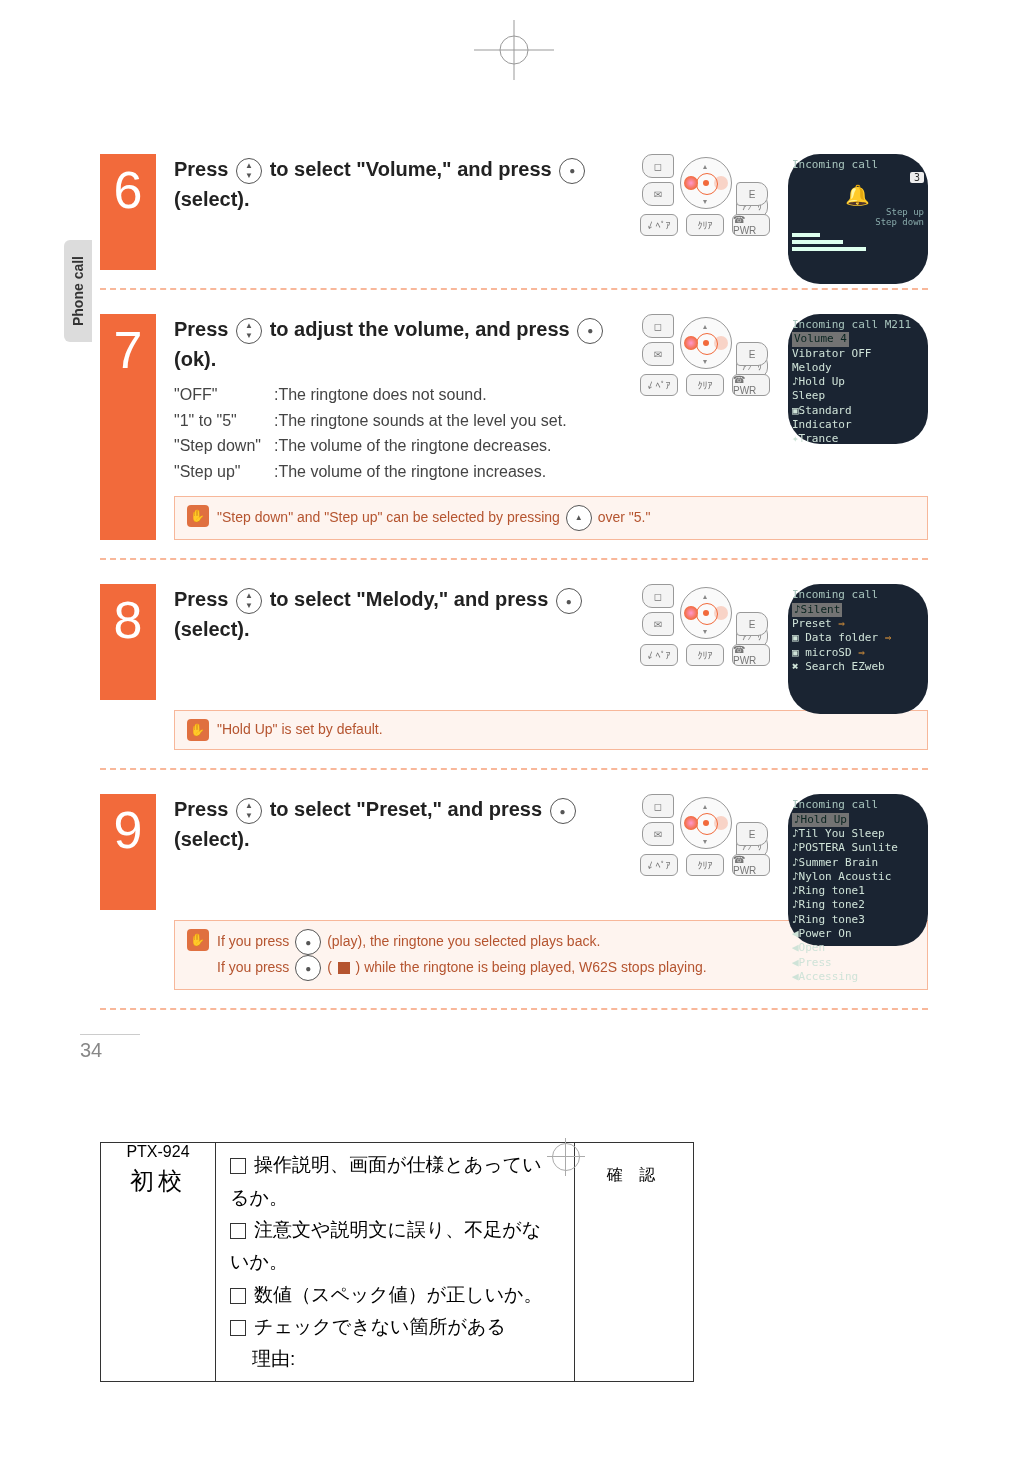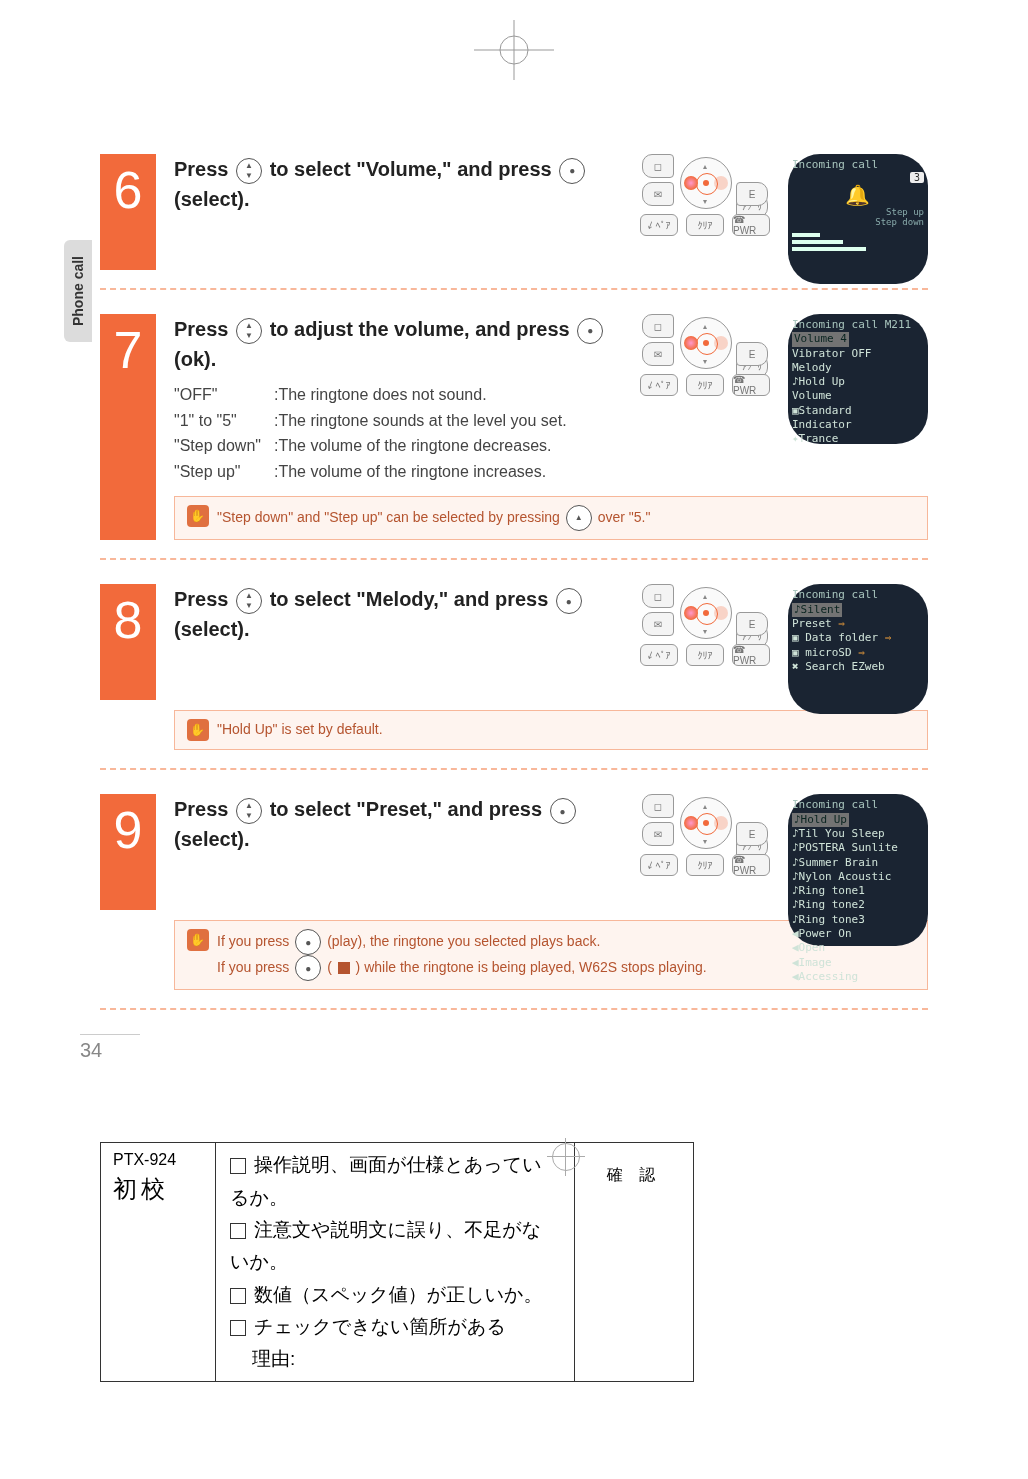--- a/index.html
+++ b/index.html
@@ -187,22 +187,23 @@
   }
 
   .footer-block {
     margin: 40px 0 0 100px;
     display: flex;
     align-items: stretch;
     font-size: 16px;
   }
   .footer-left {
     border: 1px solid #333;
-    padding: 8px 12px;
+    padding: 0 12px;
     width: 90px;
+    text-align: center;
   }
   .footer-left .jp { font-size: 24px; letter-spacing: 4px; margin-top:4px;}
   .footer-mid {
     border: 1px solid #333;
     border-left: none;
     padding: 6px 14px;
     font-size: 19px;
     line-height: 1.7;
     position: relative;
     width: 330px;
@@ -324,21 +325,21 @@
             <div class="kp-btn">ｸﾘｱ</div>
             <div class="kp-btn">☎ PWR</div>
           </div>
         </div>
         <div class="screen" id="scr7">
             <div class="ttl row">Incoming call   M211</div>
             <div class="row"><span class="hl">Volume            4</span></div>
             <div class="row">Vibrator        OFF</div>
             <div class="row">Melody</div>
             <div class="row">♪Hold Up</div>
-            <div class="row">Volume</div>
+            <div class="row">Sleep</div>
             <div class="row">▣Standard</div>
             <div class="row">Indicator</div>
             <div class="row">✦Trance</div>
           </div>
       </div>
     </div>
   </div>
   <hr class="dash-sep">
 
   <div class="step">
@@ -419,21 +420,21 @@
             <div class="row"><span class="hl">♪Hold Up</span></div>
             <div class="row">♪Til You Sleep</div>
             <div class="row">♪POSTERA Sunlite</div>
             <div class="row">♪Summer Brain</div>
             <div class="row">♪Nylon Acoustic</div>
             <div class="row">♪Ring tone1</div>
             <div class="row">♪Ring tone2</div>
             <div class="row">♪Ring tone3</div>
             <div class="row">◀Power On</div>
             <div class="row">◀Open</div>
-            <div class="row">◀Image</div>
+            <div class="row">◀Press</div>
             <div class="row">◀Accessing</div>
           </div>
       </div>
     </div>
   </div>
   <div class="note-box standalone">
     <div class="note-ico">✋</div>
     <div class="note-text">
       <span>If you press </span>
       <span class="ico-dot"></span>

